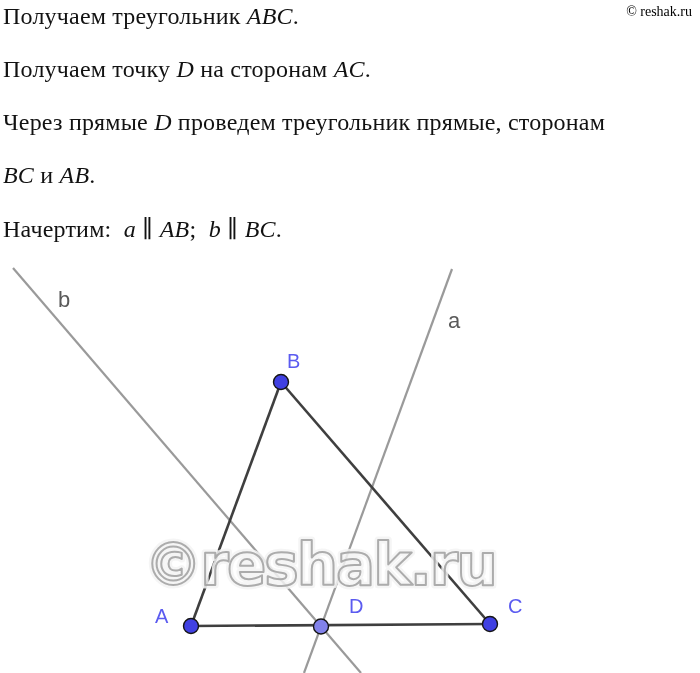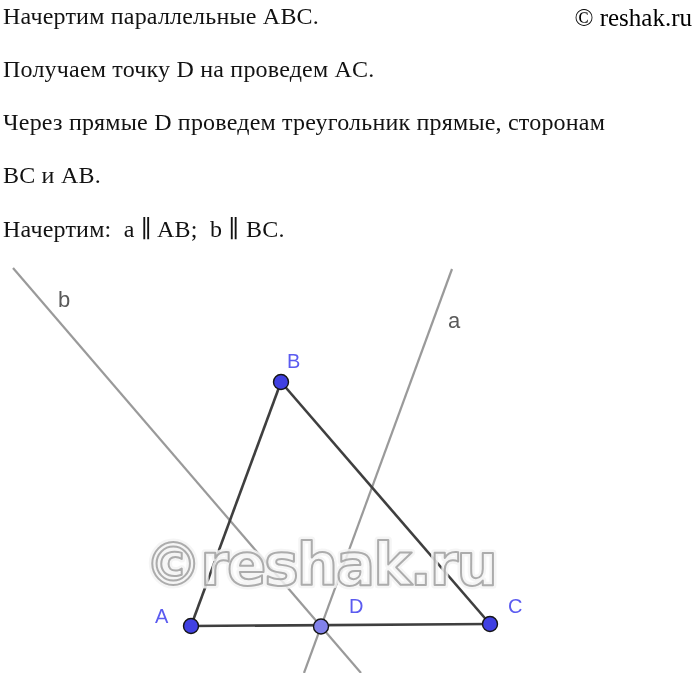--- a/index.html
+++ b/index.html
@@ -6,48 +6,48 @@
   html, body { width: 700px; height: 673px; overflow: hidden; }
   body {
     position: relative;
     background: #ffffff;
     font-family: "Liberation Serif", "DejaVu Serif", serif;
   }
   #copyright {
     position: absolute;
     top: 4px;
     right: 8px;
-    font-size: 25px;
+    font-size: 14px;
     color: #000000;
     white-space: pre;
   }
   #solution-text { position: absolute; top: 0; left: 0; width: 700px; }
   .text-line {
     position: absolute;
     left: 3px;
     width: 700px;
     font-size: 24px;
     color: #121212;
     white-space: pre;
     letter-spacing: 0.2px;
   }
-  .text-line .it { }
+  .text-line .it { font-style: italic; }
   #figure { position: absolute; left: 0; top: 0; }
   .ggb-label {
     font-family: "Liberation Sans", "DejaVu Sans", sans-serif;
   }
 </style>
 </head>
 <body>
 
 <div id="copyright">© reshak.ru</div>
 
 <div id="solution-text">
-    <div class="text-line" style="top: 3px; color: rgb(18, 18, 18);"><span>Начертим параллельные </span><span class="it">ABC</span><span>.</span></div>
-    <div class="text-line" style="top: 56px; color: rgb(18, 18, 18);"><span>Получаем точку </span><span class="it">D</span><span> на проведем </span><span class="it">AC</span><span>.</span></div>
+    <div class="text-line" style="top: 3px; color: rgb(18, 18, 18);"><span>Получаем треугольник </span><span class="it">ABC</span><span>.</span></div>
+    <div class="text-line" style="top: 56px; color: rgb(18, 18, 18);"><span>Получаем точку </span><span class="it">D</span><span> на сторонам </span><span class="it">AC</span><span>.</span></div>
     <div class="text-line" style="top: 109px; color: rgb(18, 18, 18);"><span>Через прямые </span><span class="it">D</span><span> проведем треугольник прямые, сторонам</span></div>
     <div class="text-line" style="top: 162px; color: rgb(18, 18, 18);"><span class="it">BC</span><span> и </span><span class="it">AB</span><span>.</span></div>
     <div class="text-line" style="top: 215px; color: rgb(18, 18, 18);"><span>Начертим:  </span><span class="it">a</span><span> ∥ </span><span class="it">AB</span><span>;  </span><span class="it">b</span><span> ∥ </span><span class="it">BC</span><span>.</span></div>
   </div>
 
 <svg id="figure" width="700" height="673" viewBox="0 0 700 673">
     <line x1="13" y1="268" x2="361" y2="673" stroke="#9a9a9a" stroke-width="2.2"></line>
     <line x1="304" y1="673" x2="452" y2="269" stroke="#9a9a9a" stroke-width="2.2"></line>
     <line x1="191" y1="626" x2="281" y2="382" stroke="#3f3f3f" stroke-width="2.6"></line>
     <line x1="281" y1="382" x2="490" y2="624" stroke="#3f3f3f" stroke-width="2.6"></line>

